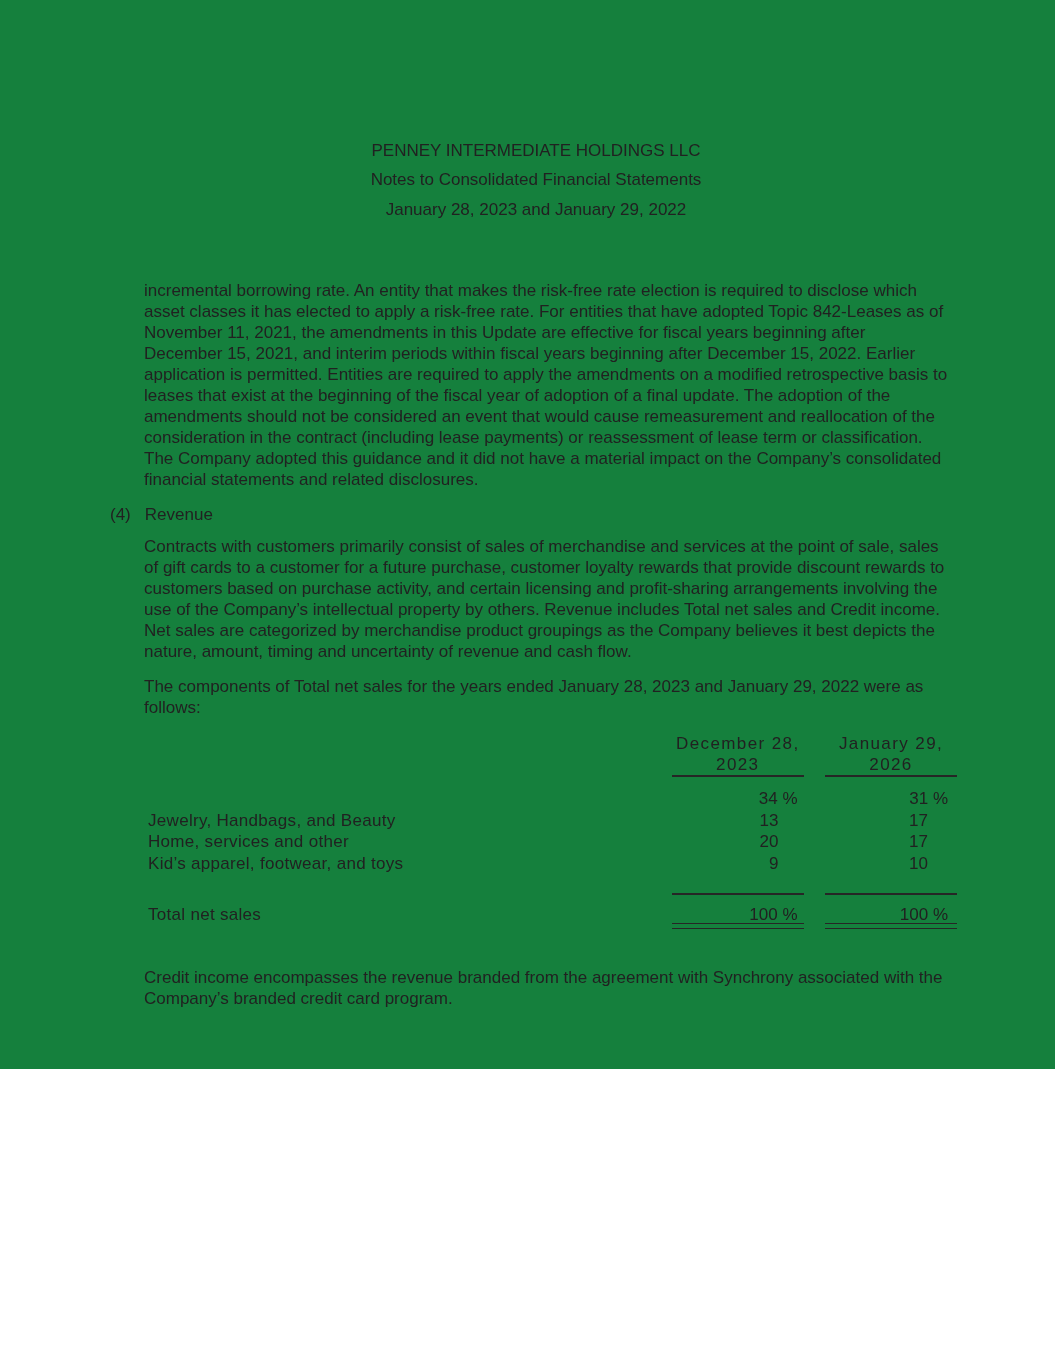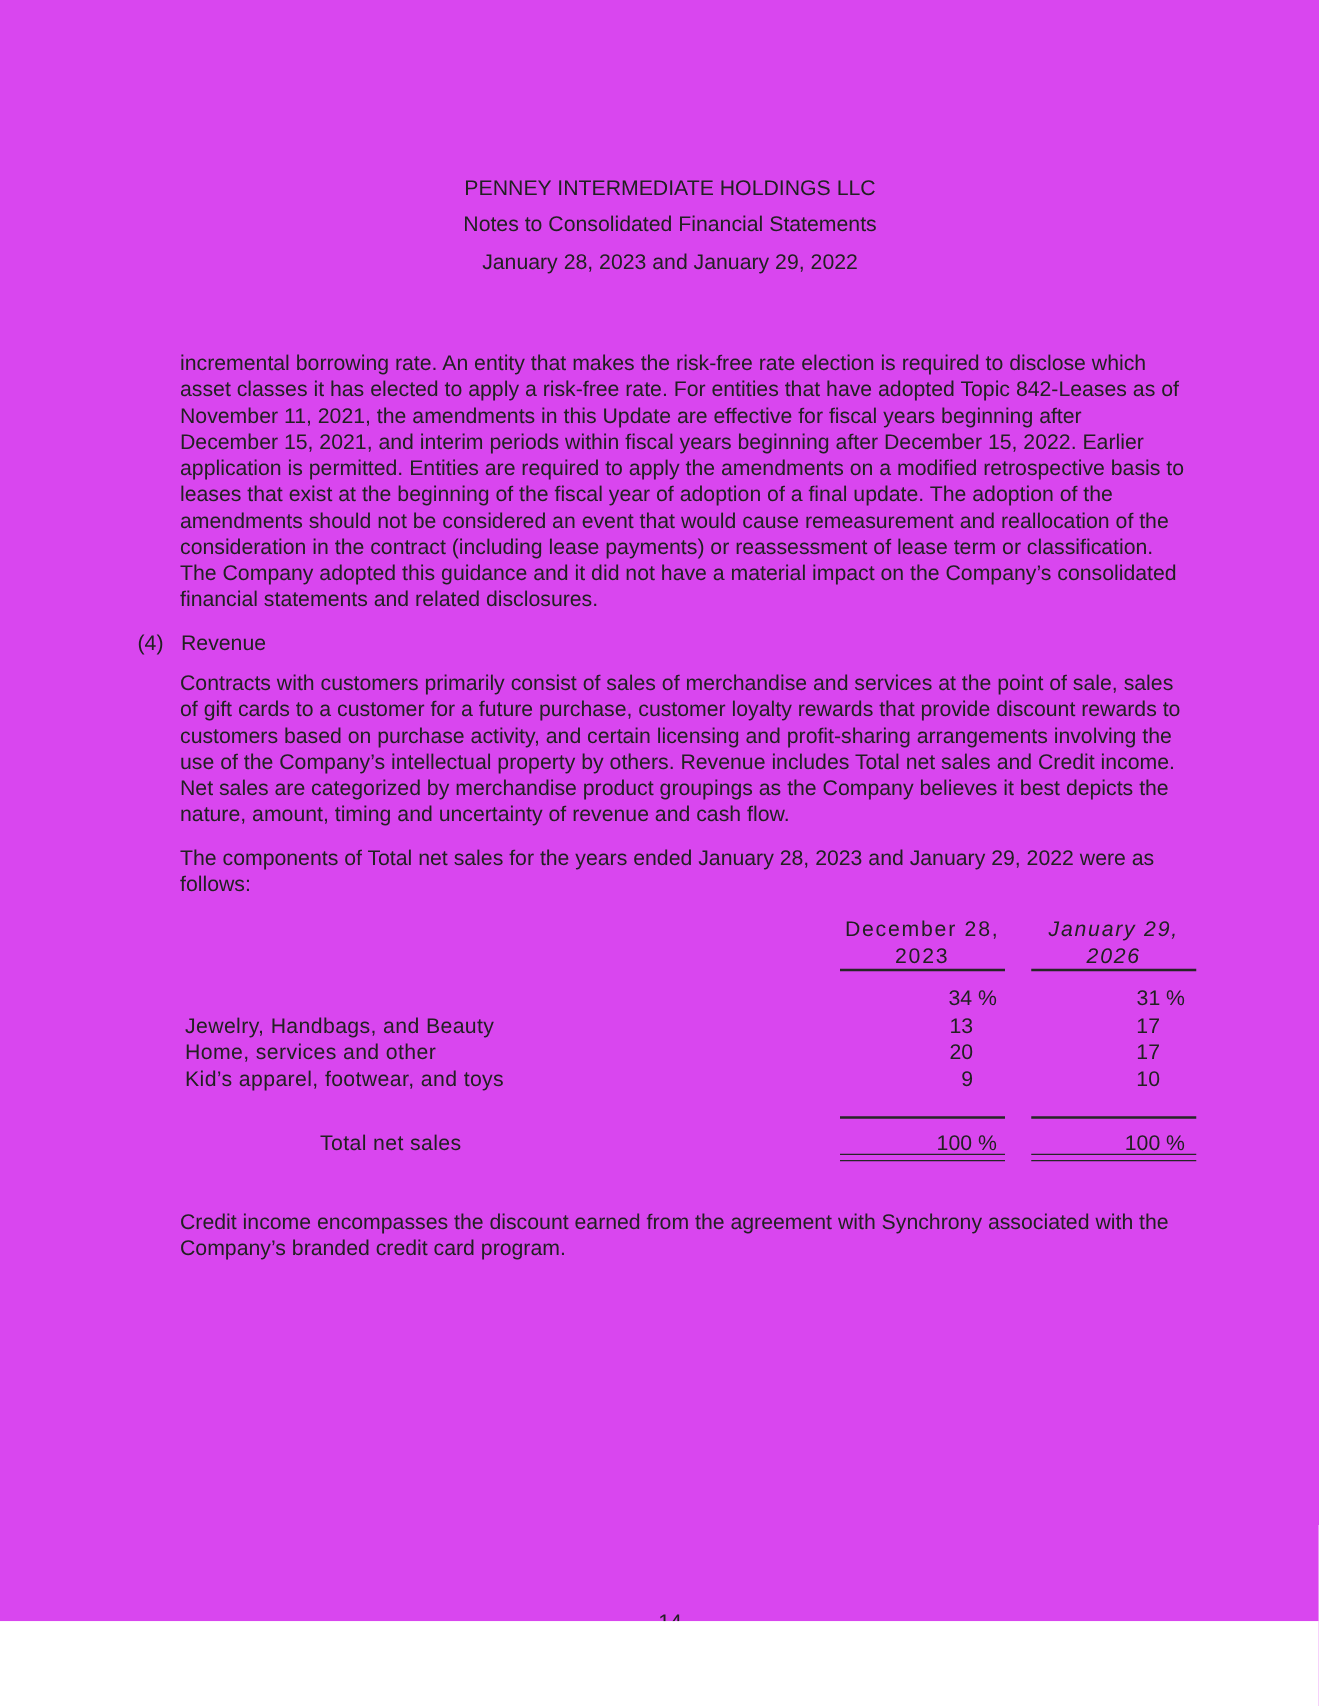--- a/index.html
+++ b/index.html
@@ -1,47 +1,47 @@
 <!DOCTYPE html>
 <html><head>
 <meta charset="utf-8">
 <style>
   html,body{margin:0;padding:0;background:#ffffff;}
   .page{
     position:relative;
-    width:1055px;height:1297px;
-    background:#d946ef;
+    width:1055px;height:1069px;
+    background:#15803d;
     font-family:"Liberation Sans", sans-serif;
     font-size:17px;
     color:#212121;
     overflow:hidden;
   }
   .abs{position:absolute;}
   
   .centerline{left:0;width:1072px;text-align:center;line-height:21px;}
   .para{left:144px;width:862px;line-height:21px;white-space:pre-line;}
   .section-head{top:504px;left:110px;line-height:21px;}
   .section-title{margin-left:14px;}
   
   .nettable{top:733px;left:148px;width:830px;height:205px;}
   .colhead{top:0;text-align:center;line-height:21px;letter-spacing:1.4px;}
   .colhead.c1{left:524px;width:131.5px;}
-  .colhead.c2{left:677px;width:132px;font-style:italic;}
+  .colhead.c2{left:677px;width:132px;}
   .rule{background:#262626;height:1.5px;}
   .rule.c1{left:524px;width:131.5px;}
   .rule.c2{left:677px;width:132px;}
   .rows{top:55px;left:0;width:830px;}
   .trow{position:relative;height:21.6px;line-height:21.6px;letter-spacing:0.3px;}
   .vc{position:absolute;top:0;text-align:right;box-sizing:border-box;letter-spacing:0;}
   .vc.c1{left:524px;width:131.5px;padding-right:25px;}
   .vc.c2{left:677px;width:132px;padding-right:29px;}
   .vc.haspct.c1{padding-right:6px;}
   .vc.haspct.c2{padding-right:9px;}
   .totalrow{top:171px;left:0;width:830px;height:21px;line-height:21px;letter-spacing:0.3px;}
-  .total-label{margin-left:108px;}
+  .total-label{}
   .dblrule{height:5.5px;box-sizing:border-box;background:transparent;
            border-top:1.5px solid #262626;border-bottom:1.5px solid #262626;}
   .dblrule.c1{left:524px;width:131.5px;}
   .dblrule.c2{left:677px;width:132px;}
   .continued{right:93px;top:1287px;line-height:21px;margin-top:20px;}
 </style>
 </head>
 <body>
 
 <div class="page">
@@ -115,19 +115,19 @@
     <div class="abs totalrow">
       <span class="total-label">Total net sales</span>
       <span class="vc c1 haspct">100 %</span>
       <span class="vc c2 haspct">100 %</span>
     </div>
 
     <div class="abs dblrule c1" style="top:190px"></div>
     <div class="abs dblrule c2" style="top:190px"></div>
   </div>
 
-  <div class="abs para" style="top:966.5px">Credit income encompasses the discount earned from the agreement with Synchrony associated with the
+  <div class="abs para" style="top:966.5px">Credit income encompasses the revenue branded from the agreement with Synchrony associated with the
 Company’s branded credit card program.</div>
 
   <div class="abs centerline" style="top:1287px">14</div>
   <div class="abs continued">(Continued)</div>
 
 </div>
 
 </body></html>

